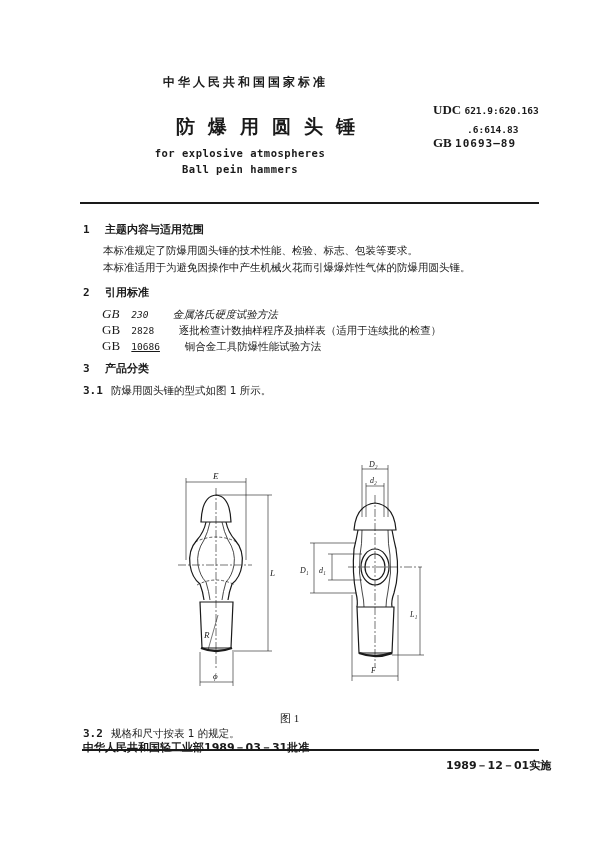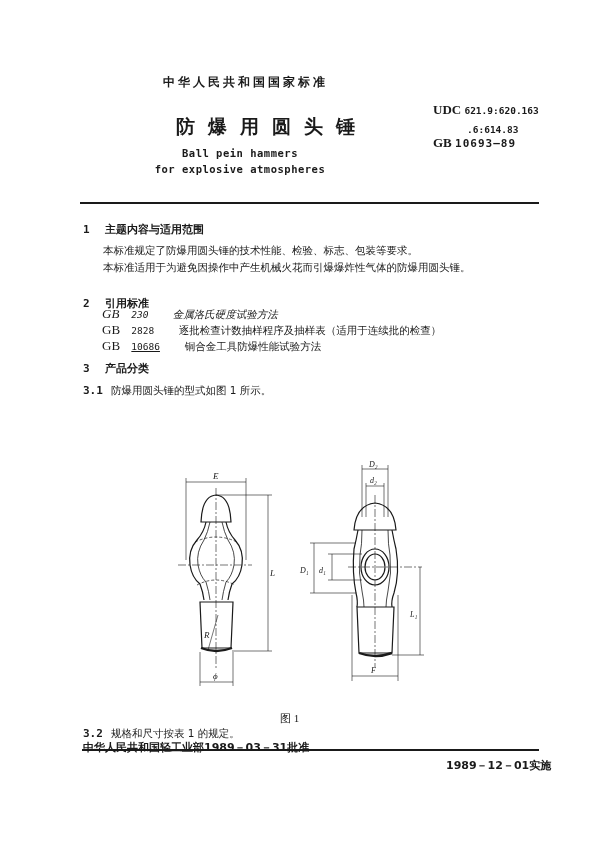--- a/index.html
+++ b/index.html
@@ -26,42 +26,42 @@
     .fig-label { left: 280px; top: 711px; font-size: 11px; font-family: "Liberation Serif", serif; }
     .footer { font-size: 11px; font-weight: bold; }
     svg { position: absolute; }
   </style>
 </head>
 <body>
 
 <div class="abs issuer">中华人民共和国国家标准</div>
 <div class="abs title">防爆用圆头锤</div>
 <div class="abs en-title">
+  <div>for explosive atmospheres</div>
   <div>Ball pein hammers</div>
-  <div>for explosive atmospheres</div>
 </div>
 <div class="abs udc">
   <span>UDC</span>
   <span class="udc-num">621.9:620.163</span>
 </div>
 <div class="abs udc-line2">.6:614.83</div>
 <div class="abs gbcode">
   <span>GB</span>
   <span class="n">10693—89</span>
 </div>
 
 <div class="abs rule" style="left:80px; top:202px; width:459px;"></div>
 
 <div class="abs sec" style="left:83px; top:222px;">
   <span class="num">1</span><span>主题内容与适用范围</span>
 </div>
 <div class="abs para" style="left:103px; top:244px;">本标准规定了防爆用圆头锤的技术性能、检验、标志、包装等要求。</div>
 <div class="abs para" style="left:103px; top:261px;">本标准适用于为避免因操作中产生机械火花而引爆爆炸性气体的防爆用圆头锤。</div>
 
-<div class="abs sec" style="left:83px; top:285px;margin-top:11px;">
+<div class="abs sec" style="left:83px; top:285px;">
   <span class="num">2</span><span>引用标准</span>
 </div>
 <div class="abs ref" style="left:102px; top:306px;font-style:italic;">
   <span class="gb">GB</span>
   <span class="code" style="width:38px;">230</span>
   <span>金属洛氏硬度试验方法</span>
 </div>
 <div class="abs ref" style="left:102px; top:322px;">
   <span class="gb">GB</span>
   <span class="code" style="width:44px;">2828</span>

